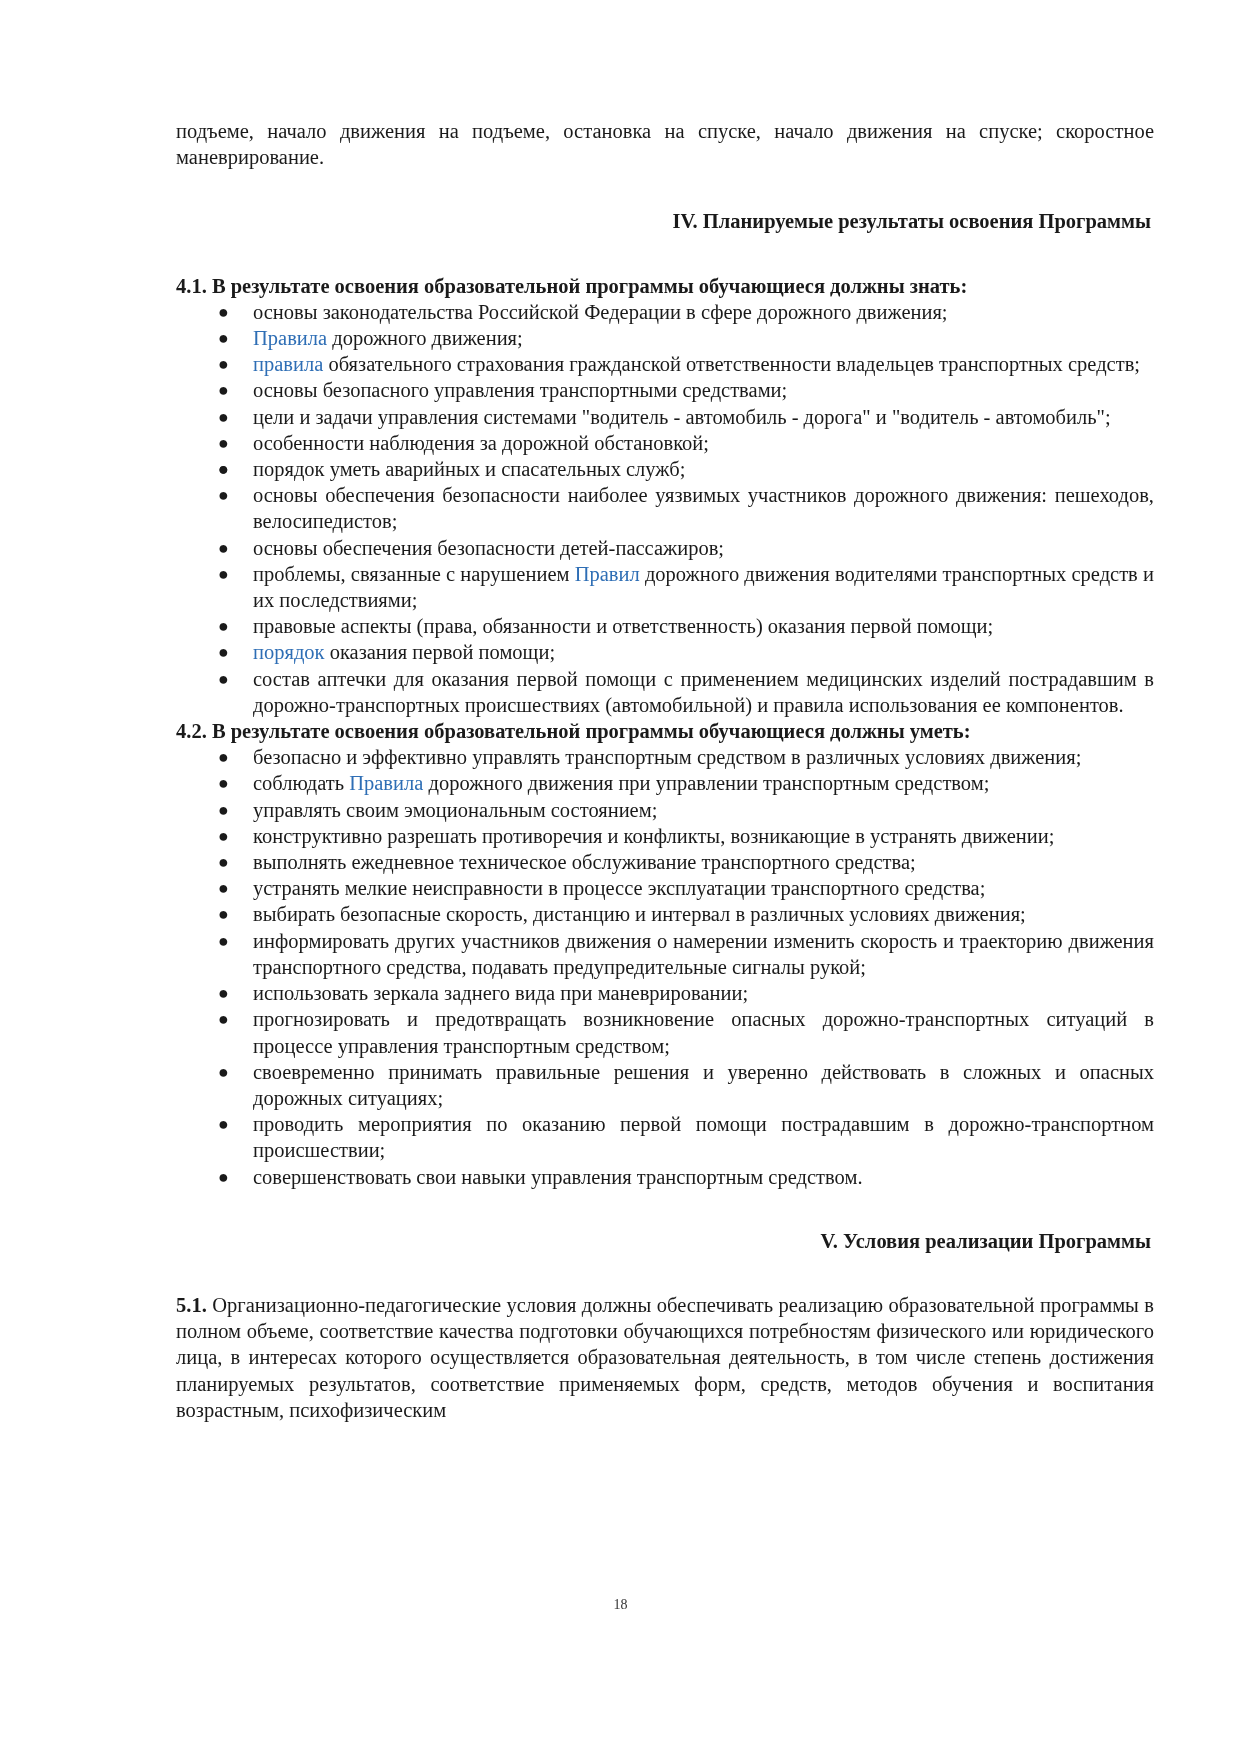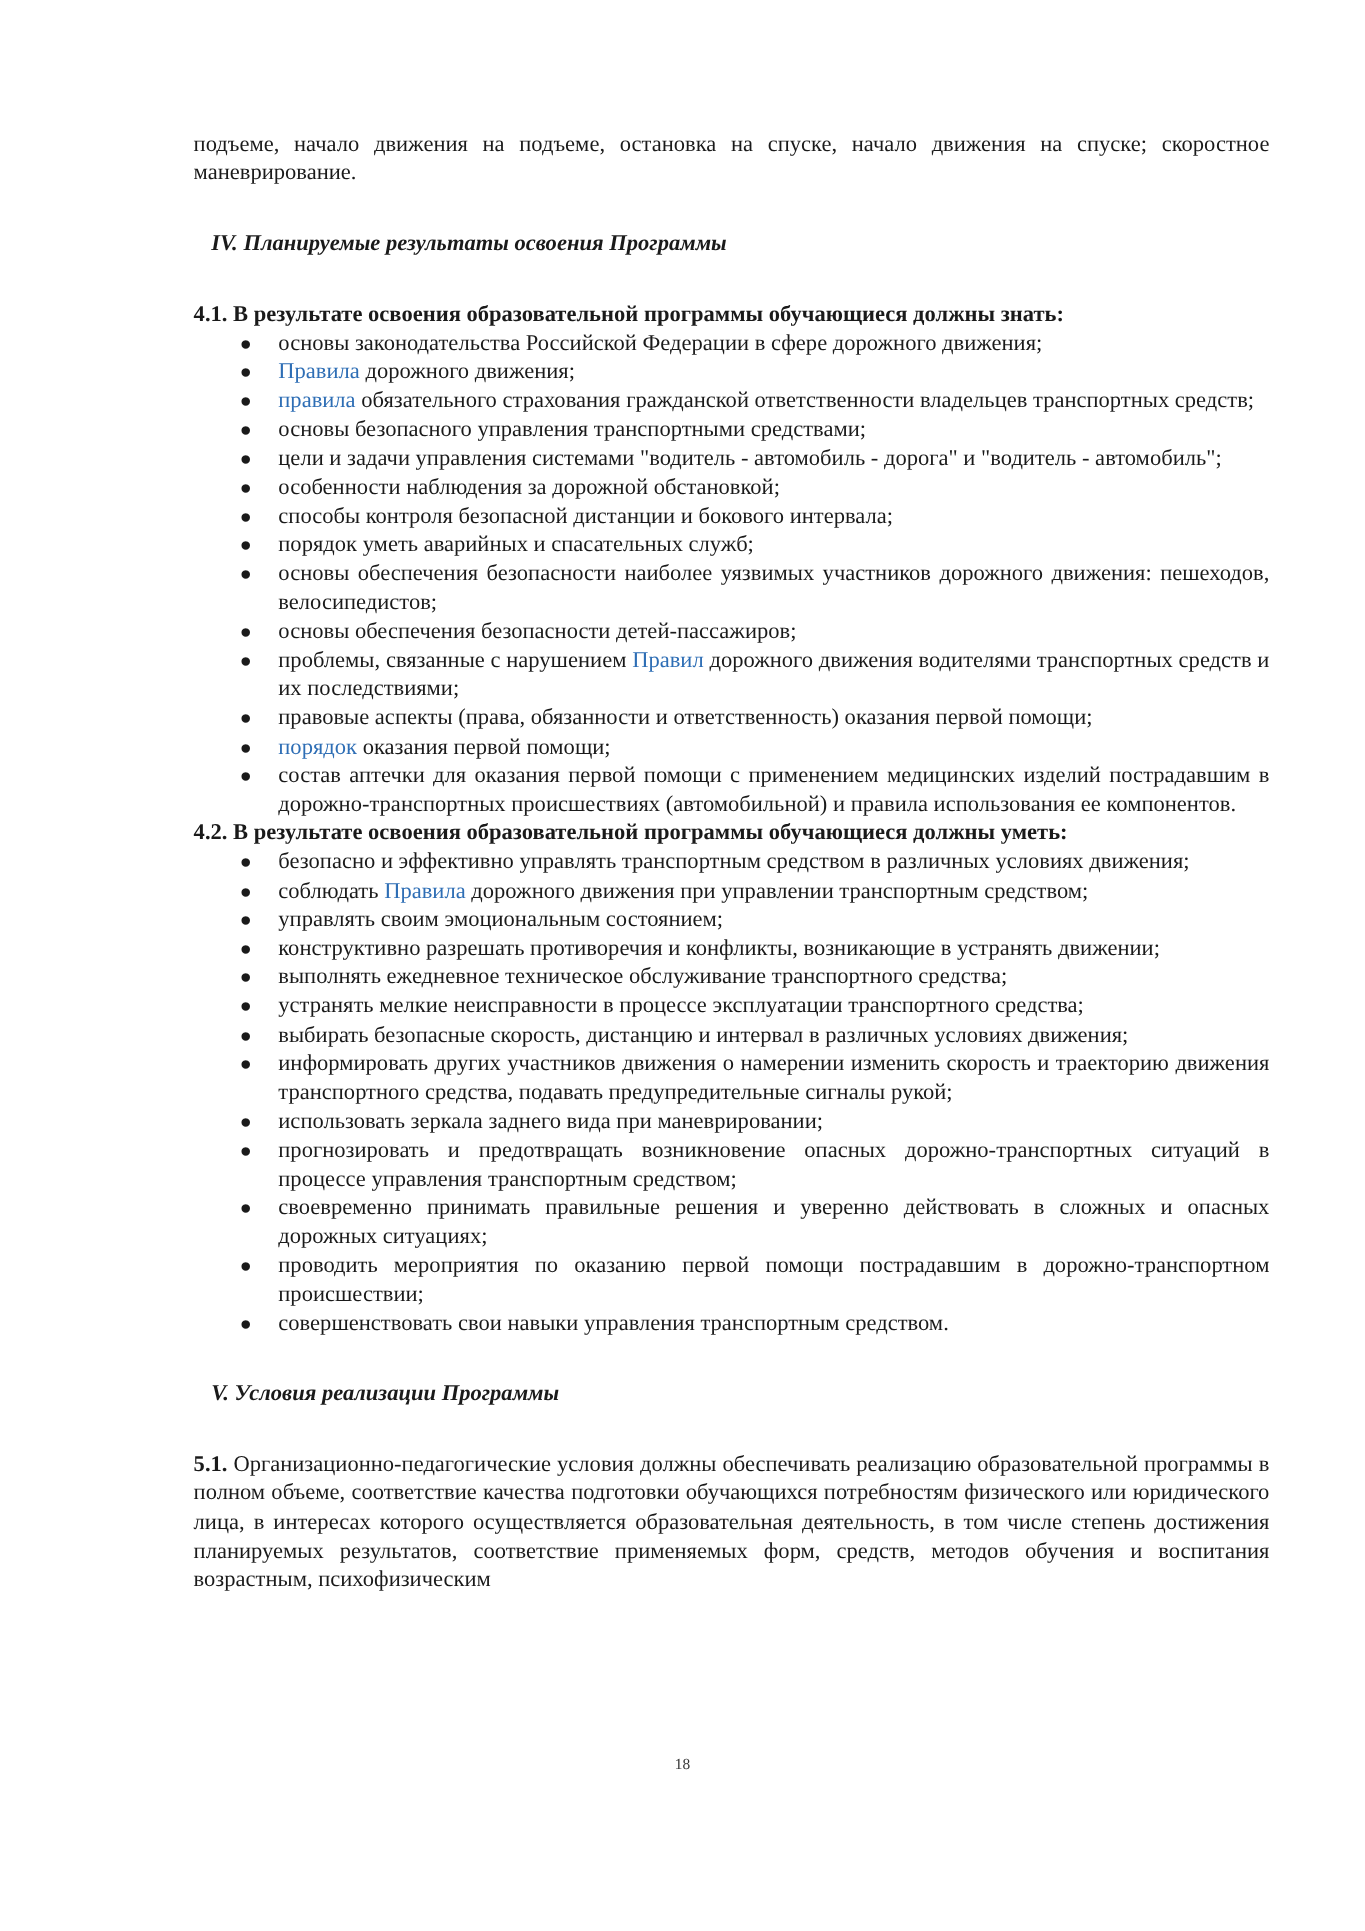--- a/index.html
+++ b/index.html
@@ -5,21 +5,21 @@
     html, body { margin: 0; padding: 0; background: #ffffff; }
     body { width: 1241px; height: 1755px; position: relative; overflow: hidden; }
     .page {
       position: absolute; left: 0; top: 0; width: 1241px; height: 1755px;
       font-family: "Liberation Serif", "DejaVu Serif", serif;
       color: #1a1a1a; font-size: 20.5px; line-height: 26.2px; padding-left: 22px;
     }
     .content { position: absolute; left: 176px; top: 118px; width: 978px; }
     p { margin: 0; text-align: justify; }
     .heading {
-      font-weight: bold; text-align: left; margin: 16px; font-style: italic;
+      font-weight: bold; text-align: right; margin: 3px;
     }
     .h-iv { margin-top: 38px; margin-bottom: 38px; }
     .h-v { margin-top: 38px; margin-bottom: 38px; }
     .sub { font-weight: bold; margin: 0; }
     ul { list-style: none; margin: 0; padding: 0; }
     li { position: relative; padding-left: 77px; text-align: justify; }
     li .bullet {
       position: absolute; left: 42px; top: 0; font-size: 18px;
     }
     .link { color: #2e6eb5; }
@@ -42,21 +42,21 @@
     <h2 class="heading h-iv" style="font-size:20.5px;">IV. Планируемые результаты освоения Программы</h2>
 
     <p class="sub">4.1. В результате освоения образовательной программы обучающиеся должны знать:</p>
     <ul id="know-list">
         <li><span class="bullet">●</span><span></span><span class="link"></span><span>основы законодательства Российской Федерации в сфере дорожного движения;</span></li>
         <li><span class="bullet">●</span><span></span><span class="link">Правила</span><span> дорожного движения;</span></li>
         <li><span class="bullet">●</span><span></span><span class="link">правила</span><span> обязательного страхования гражданской ответственности владельцев транспортных средств;</span></li>
         <li><span class="bullet">●</span><span></span><span class="link"></span><span>основы безопасного управления транспортными средствами;</span></li>
         <li><span class="bullet">●</span><span></span><span class="link"></span><span>цели и задачи управления системами "водитель - автомобиль - дорога" и "водитель - автомобиль";</span></li>
         <li><span class="bullet">●</span><span></span><span class="link"></span><span>особенности наблюдения за дорожной обстановкой;</span></li>
-        <li><span class="bullet">●</span><span></span><span class="link"></span><span>способы контроля безопасной дистанции и бокового интервала;</span></li>
+        <li><span class="bullet">●</span><span></span><span class="link"></span></li>
         <li><span class="bullet">●</span><span></span><span class="link"></span><span>порядок уметь аварийных и спасательных служб;</span></li>
         <li><span class="bullet">●</span><span></span><span class="link"></span><span>основы обеспечения безопасности наиболее уязвимых участников дорожного движения: пешеходов, велосипедистов;</span></li>
         <li><span class="bullet">●</span><span></span><span class="link"></span><span>основы обеспечения безопасности детей-пассажиров;</span></li>
         <li><span class="bullet">●</span><span>проблемы, связанные с нарушением </span><span class="link">Правил</span><span> дорожного движения водителями транспортных средств и их последствиями;</span></li>
         <li><span class="bullet">●</span><span></span><span class="link"></span><span>правовые аспекты (права, обязанности и ответственность) оказания первой помощи;</span></li>
         <li><span class="bullet">●</span><span></span><span class="link">порядок</span><span> оказания первой помощи;</span></li>
         <li><span class="bullet">●</span><span></span><span class="link"></span><span>состав аптечки для оказания первой помощи с применением медицинских изделий пострадавшим в дорожно-транспортных происшествиях (автомобильной) и правила использования ее компонентов.</span></li>
       </ul>
 
     <p class="sub">4.2. В результате освоения образовательной программы обучающиеся должны уметь:</p>

